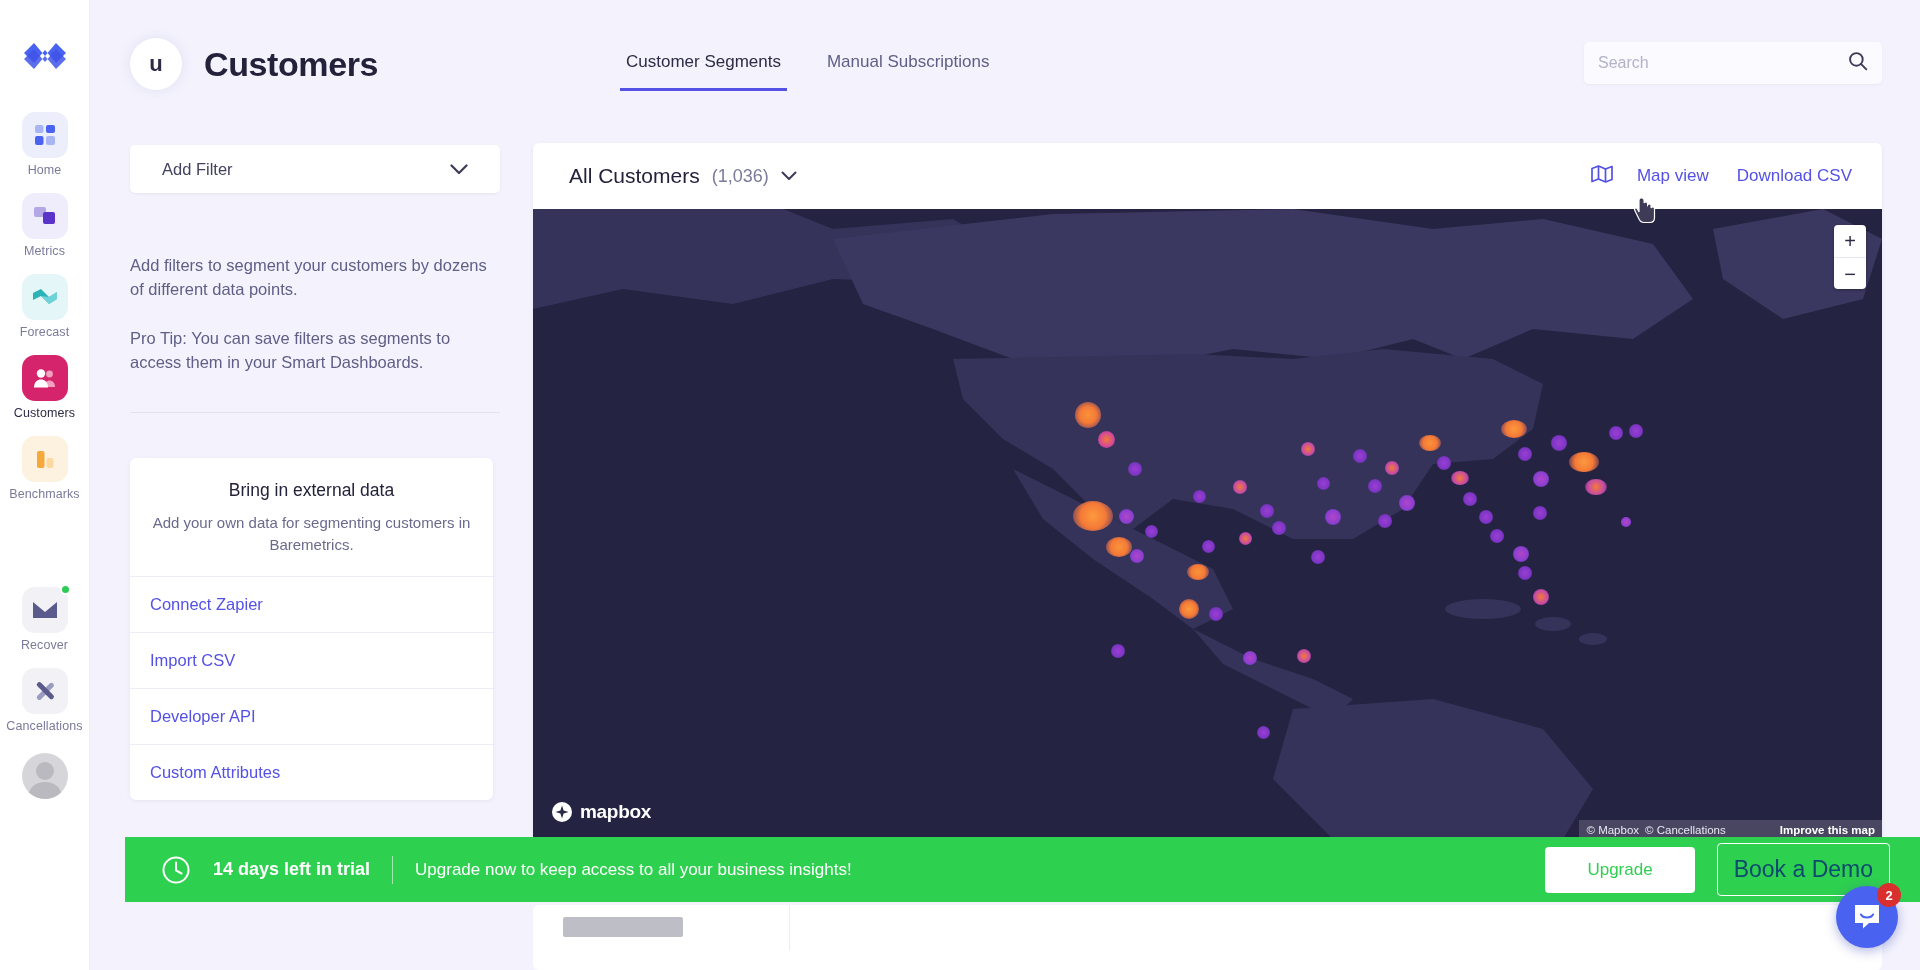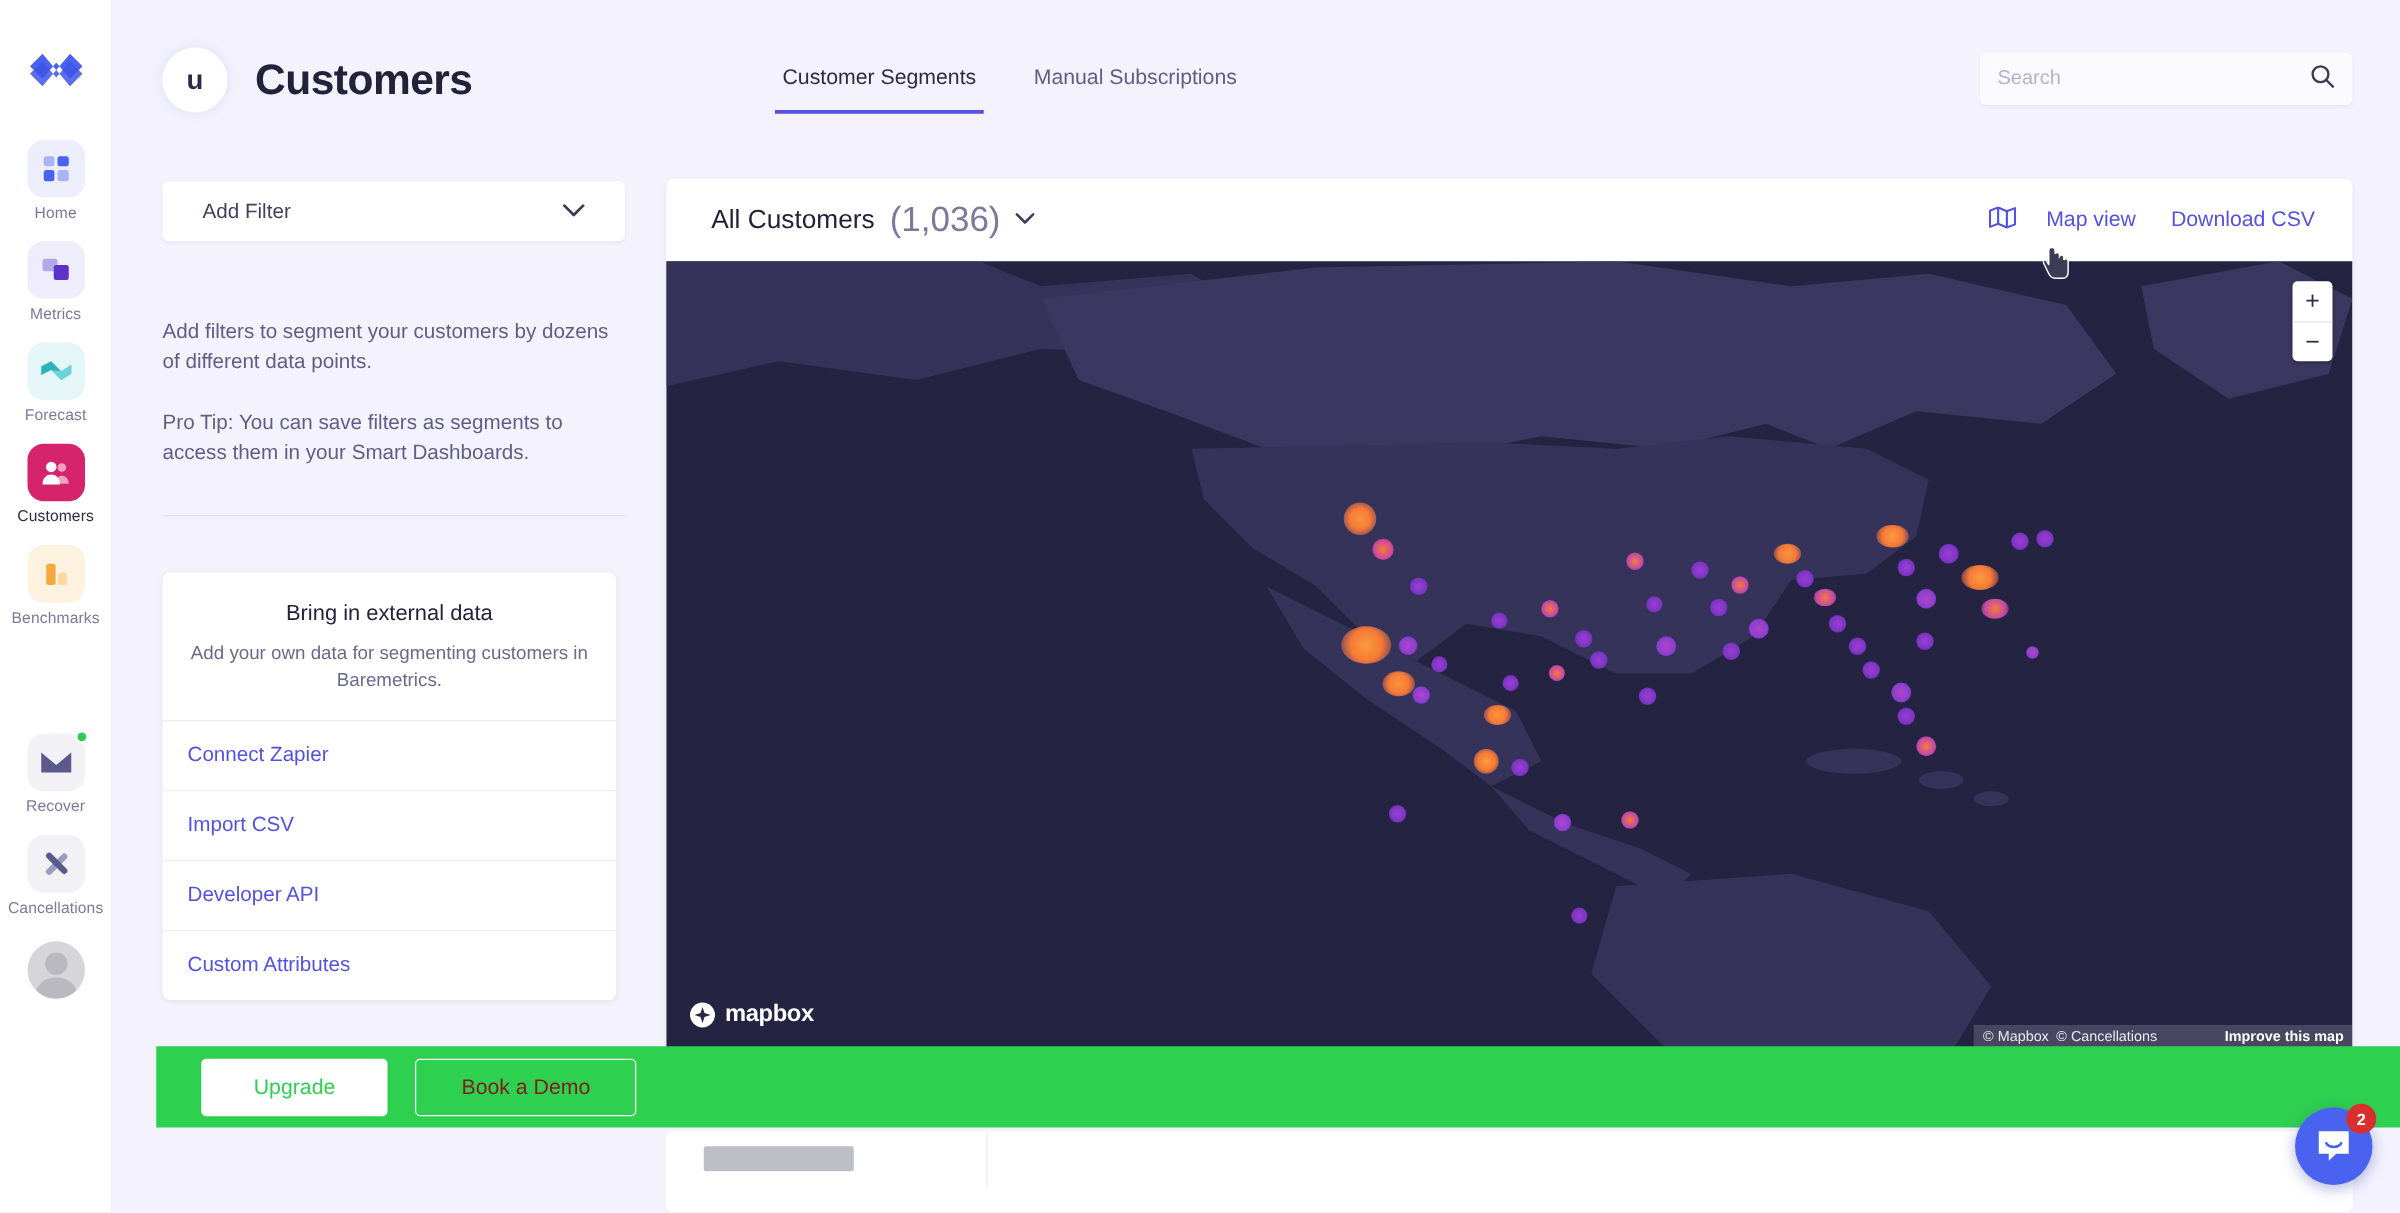--- a/index.html
+++ b/index.html
@@ -103,21 +103,21 @@
     position: absolute; left: 533px; top: 143px; width: 1349px; height: 700px;
     background: #fff; border-radius: 6px;
     box-shadow: 0 1px 4px rgba(120,120,170,.13); overflow: hidden;
   }
   .map-toolbar {
     height: 66px; display: flex; align-items: center; justify-content: space-between;
     padding: 0 30px 0 36px;
   }
   .seg-select { display: flex; align-items: center; gap: 12px; cursor: pointer; }
   .seg-name { font-size: 21px; color: #24223b; }
-  .seg-count { font-size: 28px; color: #7b7a9b; }
+  .seg-count { font-size: 18px; color: #7b7a9b; }
   .tool-right { display: flex; align-items: center; gap: 28px; }
   .tool-link {
     display: flex; align-items: center; gap: 24px;
     font-size: 17px; color: #5451e4; cursor: pointer; text-decoration: none;
   }
   .map-canvas { position: relative; height: 630px; background: #252342; overflow: hidden; }
   .zoom-ctrl {
     position: absolute; right: 16px; top: 16px; width: 32px;
     background: #fff; border-radius: 4px; overflow: hidden;
     box-shadow: 0 1px 3px rgba(0,0,0,.3);
@@ -158,22 +158,22 @@
   .trial-strong { font-size: 18px; font-weight: 700; color: #fff; }
   .trial-sep { width: 1px; height: 28px; background: rgba(255,255,255,.55); }
   .trial-msg { font-size: 17px; color: #fff; }
   .banner-actions { display: flex; align-items: center; gap: 22px; }
   .btn-upgrade {
     background: #fff; color: #2ed04f; font-size: 17px; border: none;
     border-radius: 4px; padding: 13px 42px; cursor: pointer;
     font-family: "Liberation Sans", sans-serif;
   }
   .btn-demo {
-    background: transparent; color: #7f1d1d; font-size: 17px;
-    border: 1.5px solid #fff; border-radius: 4px; padding: 12px 36px; cursor: pointer;
+    background: transparent; color: #0c4a6e; font-size: 23px;
+    border: 1.5px solid #fff; border-radius: 4px; padding: 12px 16px; cursor: pointer;
     font-family: "Liberation Sans", sans-serif;
   }
 
   
   .chat-widget {
     position: absolute; right: 22px; bottom: 22px; width: 62px; height: 62px;
     border-radius: 50%; background: #4a62f0; cursor: pointer; z-index: 40;
     display: flex; align-items: center; justify-content: center;
     box-shadow: 0 3px 12px rgba(60,70,180,.4);
   }
@@ -465,20 +465,31 @@
 
   <svg class="cursor-ptr" width="26" height="30" viewBox="0 0 26 30">
     <path d="M7 2 C5.5 2 5 3 5 4.5 L5 16 L3.5 13 C2.8 11.8 1.3 11.6 .7 12.6 C.2 13.4 .6 14 1.2 15.2
              L5 23 C6 25 7.5 26.5 10 26.5 L16 26.5 C19 26.5 20.5 24.5 20.5 21.5 L20.5 13
              C20.5 11.8 19.8 11 18.7 11 C17.9 11 17.4 11.4 17.1 12 L17.1 10
              C17.1 8.8 16.4 8 15.3 8 C14.4 8 13.9 8.5 13.6 9 L13.6 8
              C13.6 6.8 12.9 6 11.8 6 C11 6 10.4 6.4 10.1 7 L10.1 4.5 C10.1 3 9.4 2 7.9 2 Z" fill="#3d3b55" stroke="#ffffff" stroke-width="1.2"></path>
   </svg>
 
   <div class="trial-banner">
+    <div class="trial-left">
+      <span class="clock-icon">
+        <svg width="30" height="30" viewBox="0 0 30 30">
+          <circle cx="15" cy="15" r="12.5" fill="none" stroke="#fff" stroke-width="2"></circle>
+          <polyline points="15,7.5 15,15.5 20.5,18.5" fill="none" stroke="#fff" stroke-width="2" stroke-linecap="round"></polyline>
+        </svg>
+      </span>
+      <span class="trial-strong">14 days left in trial</span>
+      <span class="trial-sep"></span>
+      <span class="trial-msg">Upgrade now to keep access to all your business insights!</span>
+    </div>
     <div class="banner-actions">
       <button class="btn-upgrade">Upgrade</button>
       <button class="btn-demo">Book a Demo</button>
     </div>
   </div>
 
   <div class="chat-widget">
     <svg width="30" height="30" viewBox="0 0 30 30">
       <path d="M3 3 L27 3 L27 21 L17 21 L11 26.5 L11 21 L3 21 Z" fill="#fff"></path>
       <path d="M9 12.5 C11 16.5 19 16.5 21 12.5" fill="none" stroke="#4a62f0" stroke-width="2" stroke-linecap="round"></path>

